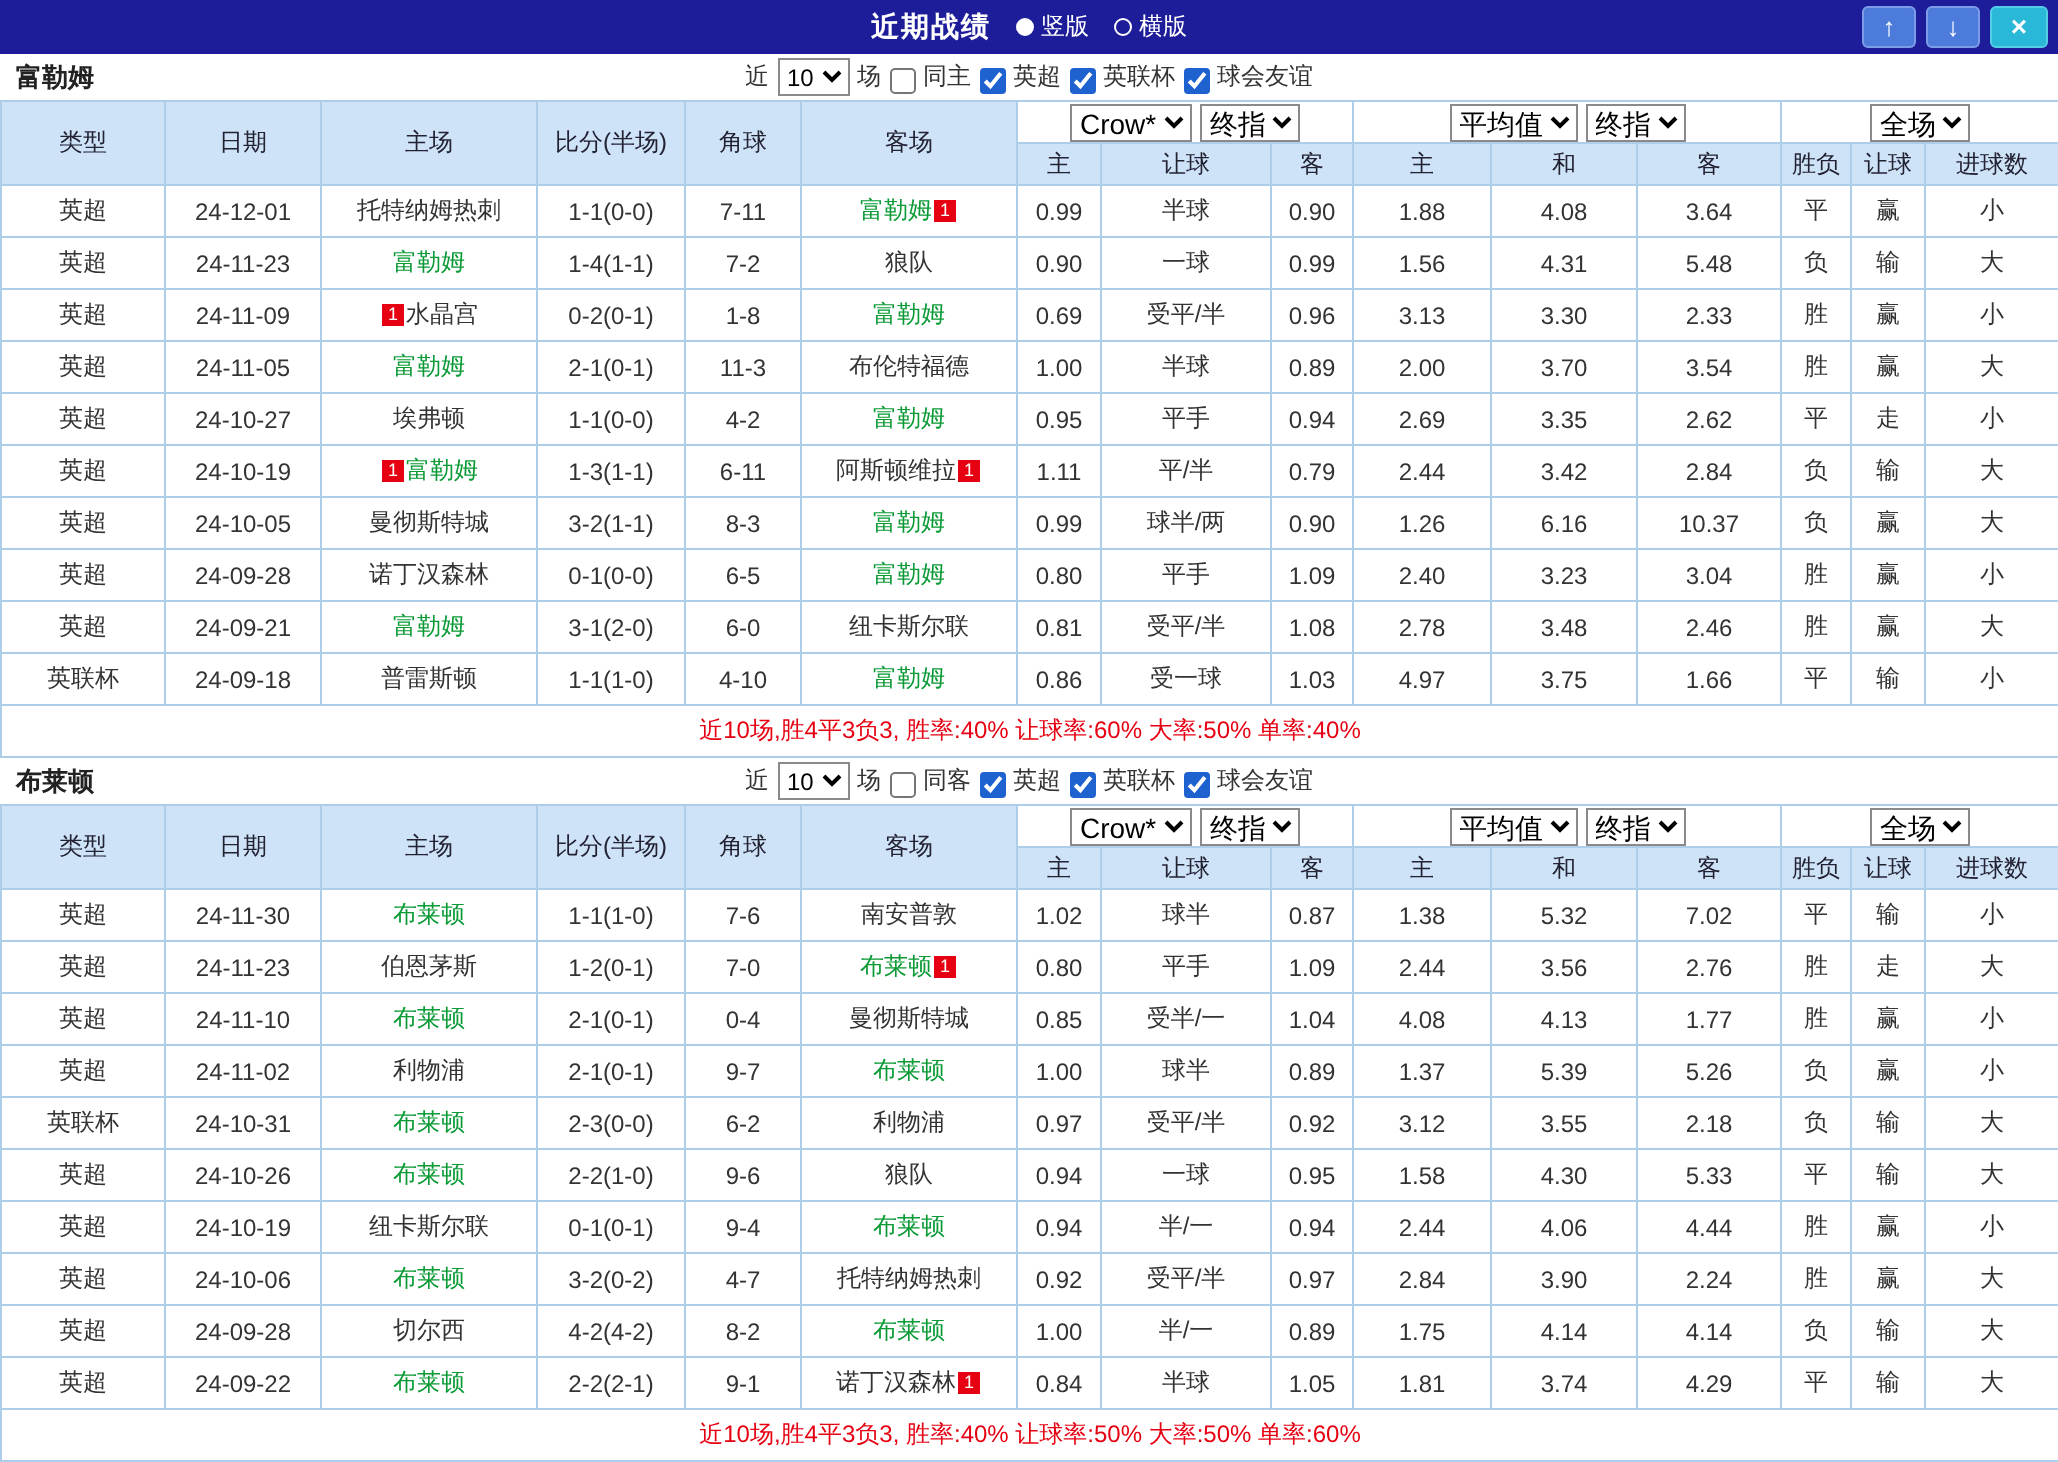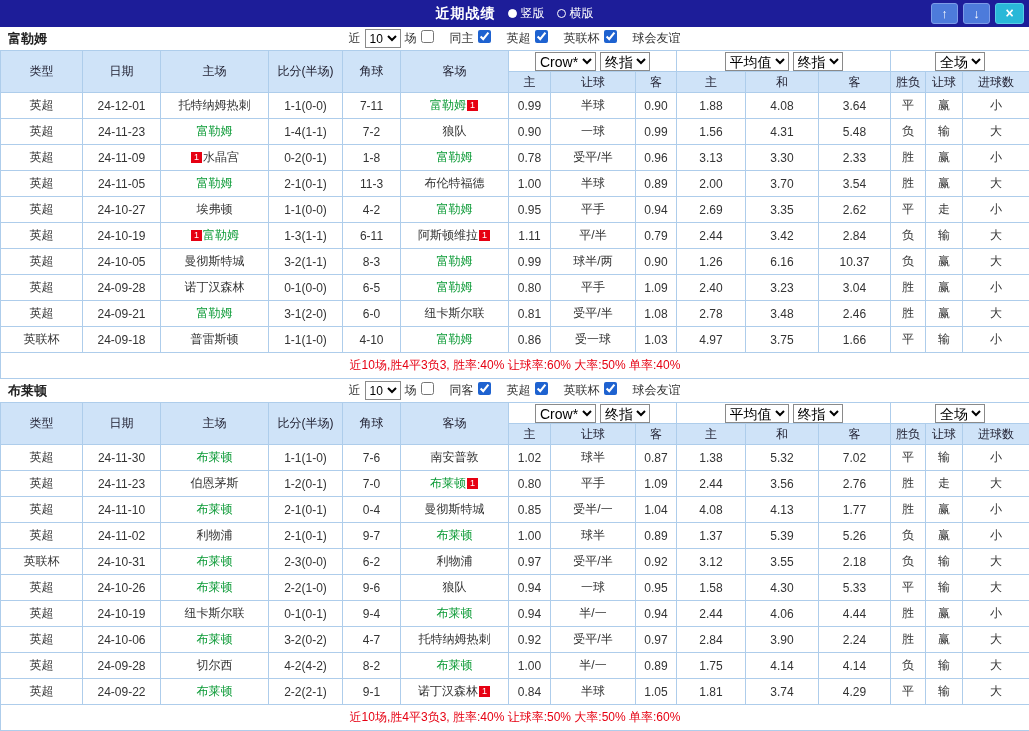--- a/index.html
+++ b/index.html
@@ -19,21 +19,21 @@
   .nav-btn { width:27px; height:21px; background:#4d7bdb; border:1px solid #7d9ce8;
     border-radius:3px; color:#fff; font-size:13px; font-weight:bold; line-height:17px; cursor:pointer; }
   .nav-btn.close { background:#29b8d8; border-color:#56cde6; width:29px; font-size:14px; }
 
   
   .sec-header { height:23px; position:relative; display:flex; align-items:center; background:#fff; }
   .team-name { position:absolute; left:8px; font-weight:bold; font-size:13px; color:#222; }
   .filters { position:absolute; left:50%; transform:translateX(-50%);
     display:flex; align-items:center; gap:4px; font-size:12px; color:#333; white-space:nowrap; }
   .filters select { height:19px; font-size:12px; border:1px solid #8a8a8a; background:#fff; }
-  .filters label { display:inline-flex; align-items:flex-start; gap:16px; cursor:pointer; }
+  .filters label { display:inline-flex; align-items:flex-end; gap:4px; cursor:pointer; }
   input[type=checkbox] { width:13px; height:13px; accent-color:#1e62d0; }
 
   
   table.tbl { width:1029px; border-collapse:collapse; table-layout:fixed; font-size:12px; }
   .tbl th, .tbl td { border:1px solid #aecdeb; text-align:center;
     overflow:hidden; white-space:nowrap; }
   .tbl thead th { background:#cfe3f8; color:#223; font-weight:normal; height:21px; }
   .tbl thead th.selcell { background:#fff; }
   .selcell select { height:19px; font-size:14px; border:1px solid #8a8a8a; background:#fff; margin:0 2px; }
   .tbl tbody td { height:26px; color:#333; background:#fff; }
@@ -182,21 +182,21 @@
             <td class="res-blue">输</td>
             <td class="res-red">大</td>
           </tr>
           <tr>
             <td class="type-epl">英超</td>
             <td>24-11-09</td>
             <td><span class="badge">1</span><span class="t-plain">水晶宫</span></td>
             <td class="score">0-2(0-1)</td>
             <td>1-8</td>
             <td><span class="t-focus">富勒姆</span></td>
-            <td>0.78</td>
+            <td>0.69</td>
             <td>受平/半</td>
             <td>0.96</td>
             <td>3.13</td>
             <td>3.30</td>
             <td>2.33</td>
             <td class="res-red">胜</td>
             <td class="res-red">赢</td>
             <td class="res-green">小</td>
           </tr>
           <tr>

